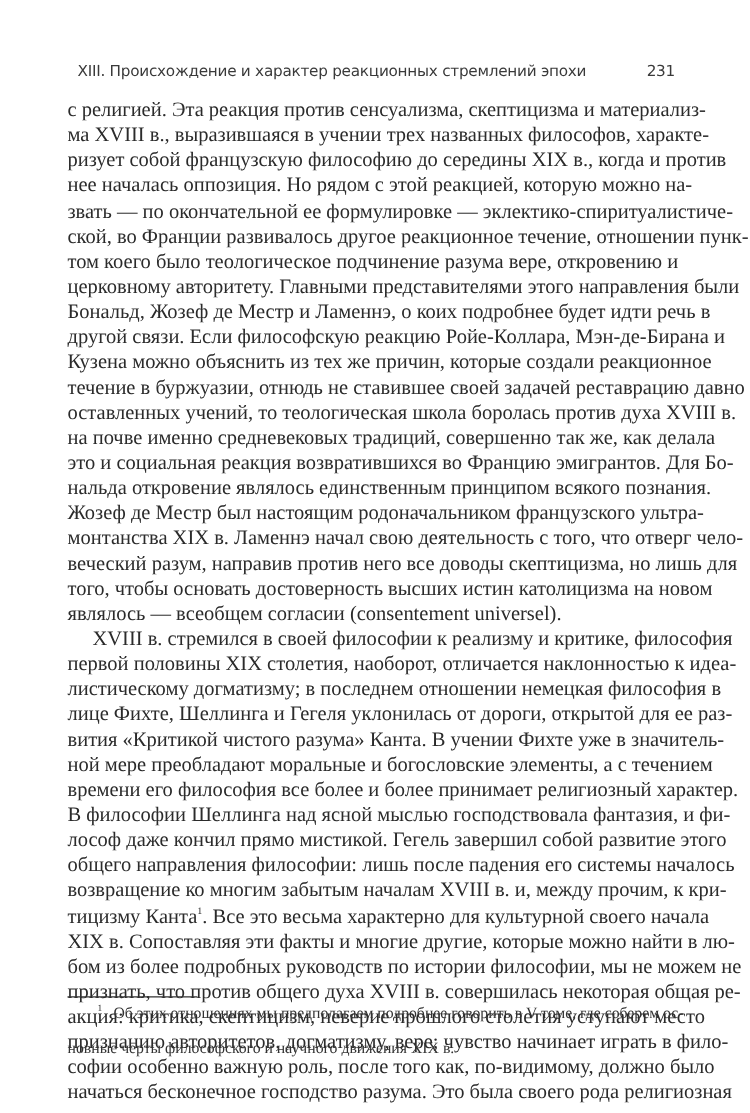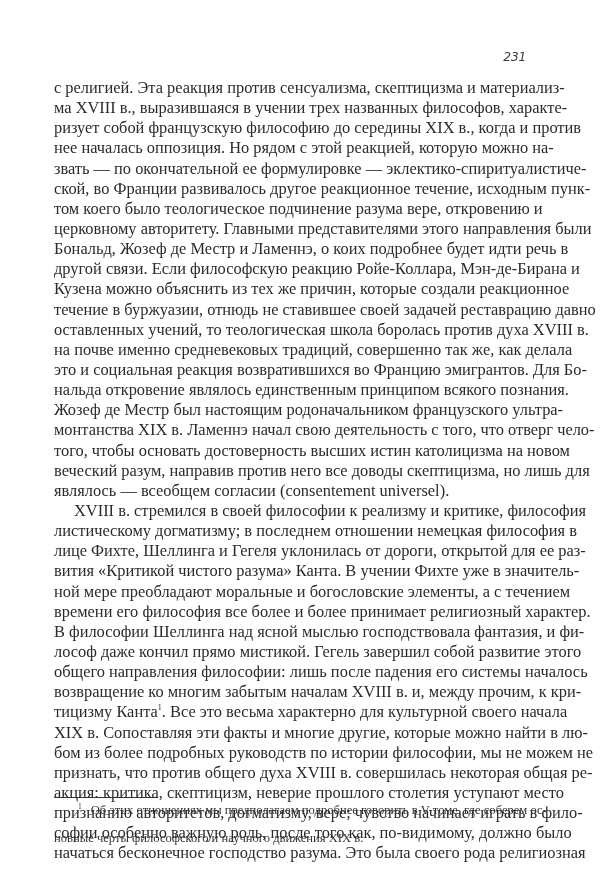--- a/index.html
+++ b/index.html
@@ -6,21 +6,21 @@
   body {
     width: 600px; height: 890px; background: #ffffff; position: relative; overflow: hidden;
     color: #2a2a2a;
   }
   .header {
     position: absolute; left: 62px; right: 60px; top: 50px; height: 18px;
     font-family: "DejaVu Sans", sans-serif; font-size: 12.2px; color: #3a3a3a;
     letter-spacing: -0.2px;
   }
   .header .title { position: absolute; left: 0; top: 0; white-space: nowrap; }
-  .header .pnum { position: absolute; right: 14px; top: 0; font-style: italic; }
+  .header .pnum { position: absolute; right: 0; top: 0; }
   .body {
     position: absolute; left: 54px; width: 488px; top: 78px;
     font-family: "Liberation Serif", serif; font-size: 16.4px; line-height: 20.15px;
     text-align: justify; color: #2b2b2b;
   }
   .body p { margin: 0; }
   .body .line { display: block; text-align: justify; text-align-last: justify; white-space: nowrap; height: 20.15px; overflow: visible; }
   .body .line.last { text-align-last: left; }
   .body .indent { padding-left: 20px; }
   sup.fn { font-size: 8px; vertical-align: 7px; line-height: 0; }
@@ -33,49 +33,51 @@
   }
   .footnote .line { display: block; text-align: justify; text-align-last: justify; white-space: nowrap; }
   .footnote .line.last { text-align-last: left; margin-top: 13px; }
   .footnote .fn-indent { padding-left: 24px; }
   .footnote sup { font-size: 7.5px; vertical-align: 5px; line-height: 0; margin-right: 9px; }
 </style>
 </head>
 <body>
 
 <div class="header">
+  <span class="title">XIII. Происхождение и характер реакционных стремлений эпохи</span>
   <span class="pnum">231</span>
 </div>
 
 <div class="body">
   <p>
     <span class="line">с религией. Эта реакция против сенсуализма, скептицизма и материализ-</span>
     <span class="line">ма XVIII в., выразившаяся в учении трех названных философов, характе-</span>
     <span class="line">ризует собой французскую философию до середины XIX в., когда и против</span>
     <span class="line">нее началась оппозиция. Но рядом с этой реакцией, которую можно на-</span>
     <span class="line">звать — по окончательной ее формулировке — эклектико-спиритуалистиче-</span>
-    <span class="line">ской, во Франции развивалось другое реакционное течение, исходным пунк-</span>
+    <span class="line">ской, во Франции развивалось другое реакционное течение, отношении пунк-</span>
     <span class="line">том коего было теологическое подчинение разума вере, откровению и</span>
     <span class="line">церковному авторитету. Главными представителями этого направления были</span>
     <span class="line">Бональд, Жозеф де Местр и Ламеннэ, о коих подробнее будет идти речь в</span>
     <span class="line">другой связи. Если философскую реакцию Ройе-Коллара, Мэн-де-Бирана и</span>
     <span class="line">Кузена можно объяснить из тех же причин, которые создали реакционное</span>
     <span class="line">течение в буржуазии, отнюдь не ставившее своей задачей реставрацию давно</span>
     <span class="line">оставленных учений, то теологическая школа боролась против духа XVIII в.</span>
     <span class="line">на почве именно средневековых традиций, совершенно так же, как делала</span>
     <span class="line">это и социальная реакция возвратившихся во Францию эмигрантов. Для Бо-</span>
     <span class="line">нальда откровение являлось единственным принципом всякого познания.</span>
     <span class="line">Жозеф де Местр был настоящим родоначальником французского ультра-</span>
     <span class="line">монтанства XIX в. Ламеннэ начал свою деятельность с того, что отверг чело-</span>
+    <span class="line">веческий разум, направив против него все доводы скептицизма, но лишь для</span>
     <span class="line">того, чтобы основать достоверность высших истин католицизма на новом</span>
-    <span class="line">веческий разум, направив против него все доводы скептицизма, но лишь для</span>
     <span class="line last">являлось — всеобщем согласии (consentement universel).</span>
   </p>
   <p>
     <span class="line indent">XVIII в. стремился в своей философии к реализму и критике, философия</span>
+    <span class="line">первой половины XIX столетия, наоборот, отличается наклонностью к идеа-</span>
     <span class="line">листическому догматизму; в последнем отношении немецкая философия в</span>
     <span class="line">лице Фихте, Шеллинга и Гегеля уклонилась от дороги, открытой для ее раз-</span>
     <span class="line">вития «Критикой чистого разума» Канта. В учении Фихте уже в значитель-</span>
     <span class="line">ной мере преобладают моральные и богословские элементы, а с течением</span>
     <span class="line">времени его философия все более и более принимает религиозный характер.</span>
     <span class="line">В философии Шеллинга над ясной мыслью господствовала фантазия, и фи-</span>
     <span class="line">лософ даже кончил прямо мистикой. Гегель завершил собой развитие этого</span>
     <span class="line">общего направления философии: лишь после падения его системы началось</span>
     <span class="line">возвращение ко многим забытым началам XVIII в. и, между прочим, к кри-</span>
     <span class="line"><span>тицизму Канта</span><sup class="fn">1</sup><span>. Все это весьма характерно для культурной своего начала</span></span>

